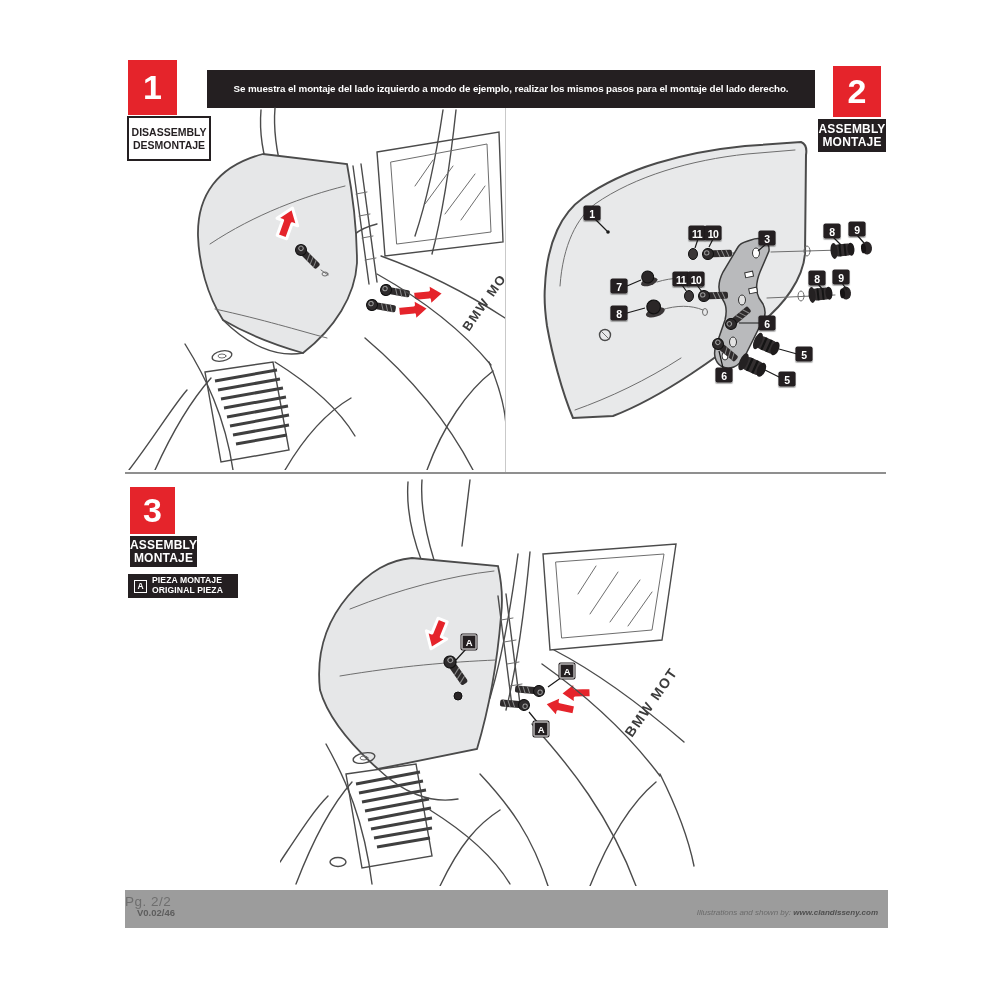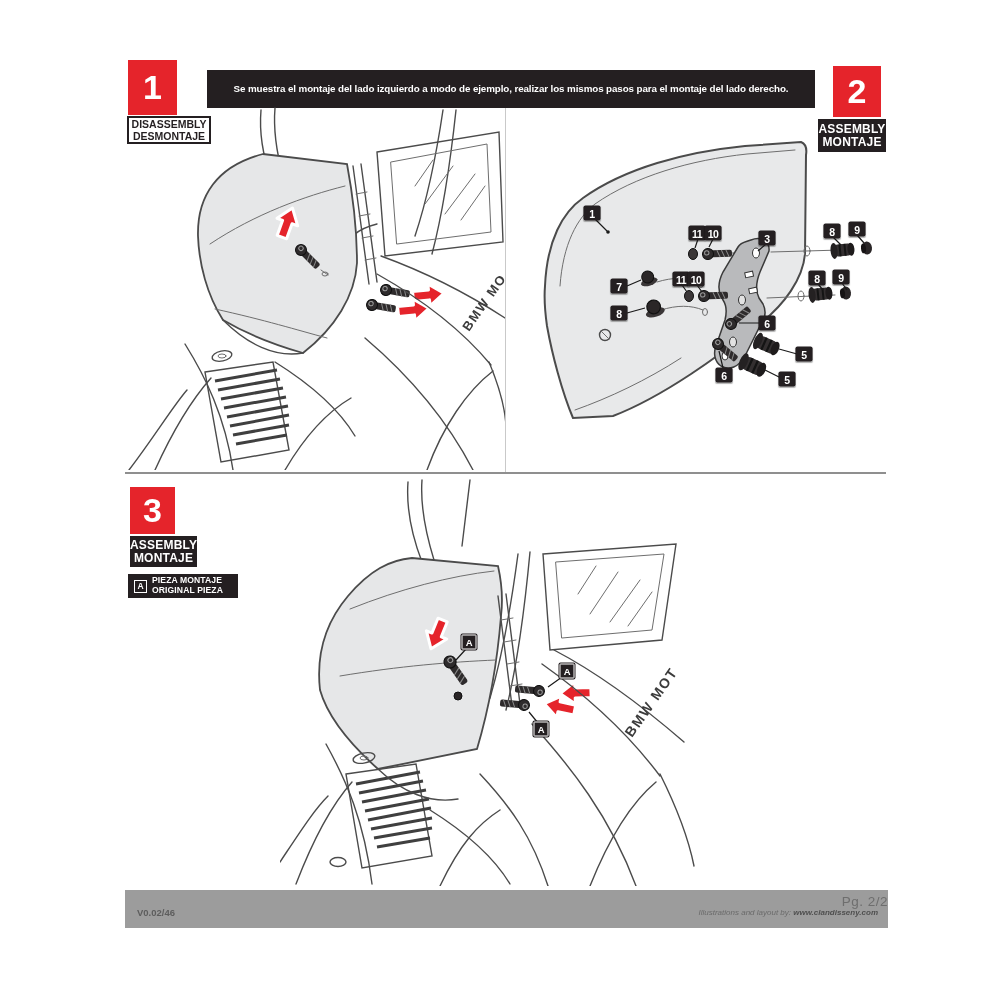--- a/index.html
+++ b/index.html
@@ -12,40 +12,40 @@
           display:flex;flex-direction:column;justify-content:center;gap:1px;line-height:12.5px;margin-top:8px;}
 
   
   .stepbox{background:#e5242b;color:#fff;display:flex;align-items:center;justify-content:center;
            font-weight:bold;font-size:34px;}
   .step1box{left:128px;top:60px;width:49px;height:55px;}
   .step2box{left:833px;top:66px;width:48px;height:51px;}
   .step3box{left:130px;top:487px;width:45px;height:47px;}
 
   .steplabel{font-weight:bold;text-align:center;display:flex;flex-direction:column;justify-content:center;line-height:13px;}
-  .outline-label{left:127px;top:116px;width:84px;height:28px;background:#fff;color:#241f21;
+  .outline-label{left:127px;top:116px;width:84px;height:45px;background:#fff;color:#241f21;
                  border:2px solid #241f21;font-size:10.5px;box-sizing:border-box;line-height:12.5px;}
   .solid-label{background:#241f21;color:#fff;font-size:12px;letter-spacing:0.2px;}
   .step2label{left:818px;top:119px;width:68px;height:33px;}
   .step3label{left:130px;top:536px;width:67px;height:31px;}
 
   .legendbar{left:128px;top:574px;width:110px;height:24px;background:#241f21;color:#fff;
              display:flex;align-items:center;gap:5px;padding:0 6px;box-sizing:border-box;}
   .legendbadge{width:13px;height:13px;border:1.5px solid #fff;box-sizing:border-box;color:#fff;
                font-size:8.5px;font-weight:bold;display:flex;align-items:center;justify-content:center;flex:0 0 auto;}
   .legendtext{font-size:8.6px;font-weight:bold;line-height:9.6px;letter-spacing:0.1px;}
 
   
   .vdivider{left:505px;top:108px;width:1px;height:365px;background:#c9c9c9;}
   .hdivider{left:125px;top:472px;width:761px;height:2px;background:#8f8f8f;}
 
   
   .footerbar{left:125px;top:890px;width:763px;height:38px;background:#9c9c9c;}
   .footer-version{left:12px;top:17px;font-size:9.5px;font-weight:bold;color:#5d5d5d;position:absolute;}
-  .footer-page{left:0;right:0;top:4px;text-align:right;font-size:13.5px;color:#6e6e6e;letter-spacing:0.5px;position:absolute;}
+  .footer-page{left:0;right:0;top:4px;text-align:left;font-size:13.5px;color:#6e6e6e;letter-spacing:0.5px;position:absolute;}
   .footer-credit{right:10px;top:18px;font-size:8px;font-style:italic;color:#6a6a6a;position:absolute;}
   .footer-credit b{color:#4f4f4f;}
 
   
   .layer{pointer-events:none;}
   .callout{position:absolute;min-width:17px;height:15px;padding:0 2px;box-sizing:border-box;
            background:#241f21;color:#fff;font-size:10.5px;font-weight:bold;border-radius:2px;
            display:flex;align-items:center;justify-content:center;transform:translate(-50%,-50%);
            box-shadow:0 1px 1px rgba(0,0,0,.3);letter-spacing:-0.5px;}
   .badge-a{min-width:15px;height:15px;border:1.5px solid #fff;box-shadow:0 0 0 1px #241f21;border-radius:1px;font-size:9.5px;}
@@ -296,15 +296,15 @@
 <div class="abs layer" style="left:280px;top:474px;width:420px;height:412px">
     <div class="callout badge-a" style="left: 189px; top: 168px;">A</div>
     <div class="callout badge-a" style="left: 287px; top: 197px;">A</div>
     <div class="callout badge-a" style="left: 261px; top: 255px;">A</div>
   </div>
 
 <div class="abs footerbar">
   <span class="footer-version">V0.02/46</span>
   <span class="footer-page">Pg. 2/2</span>
   <span class="footer-credit">
-    <span>Illustrations and layout by: </span><b>www.clandisseny.com</b>
+    <span>Illustrations and shown by: </span><b>www.clandisseny.com</b>
   </span>
 </div>
 
 </body></html>

